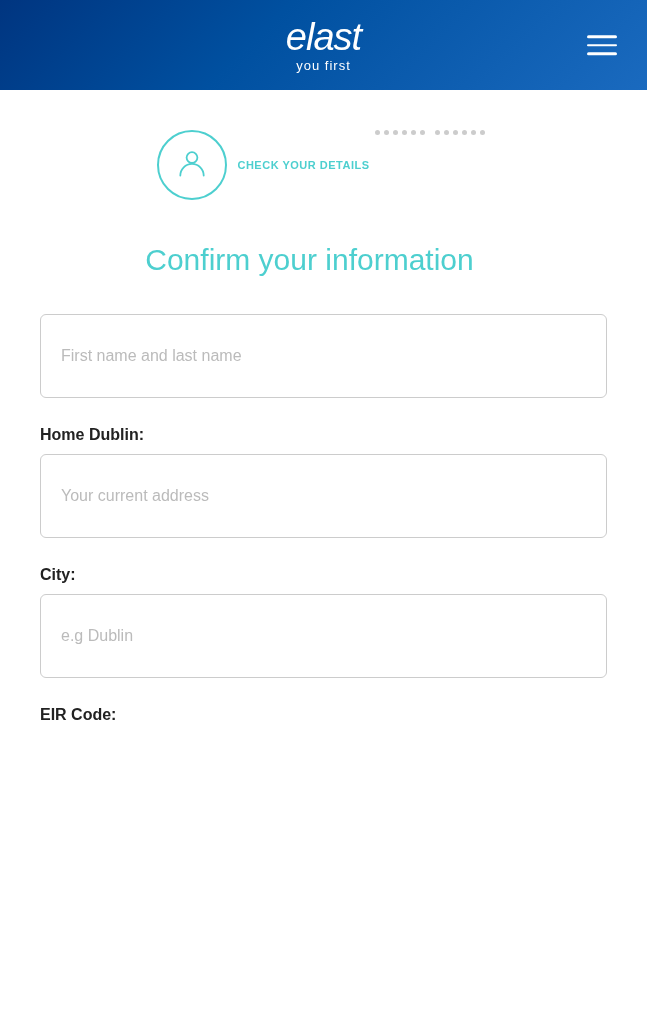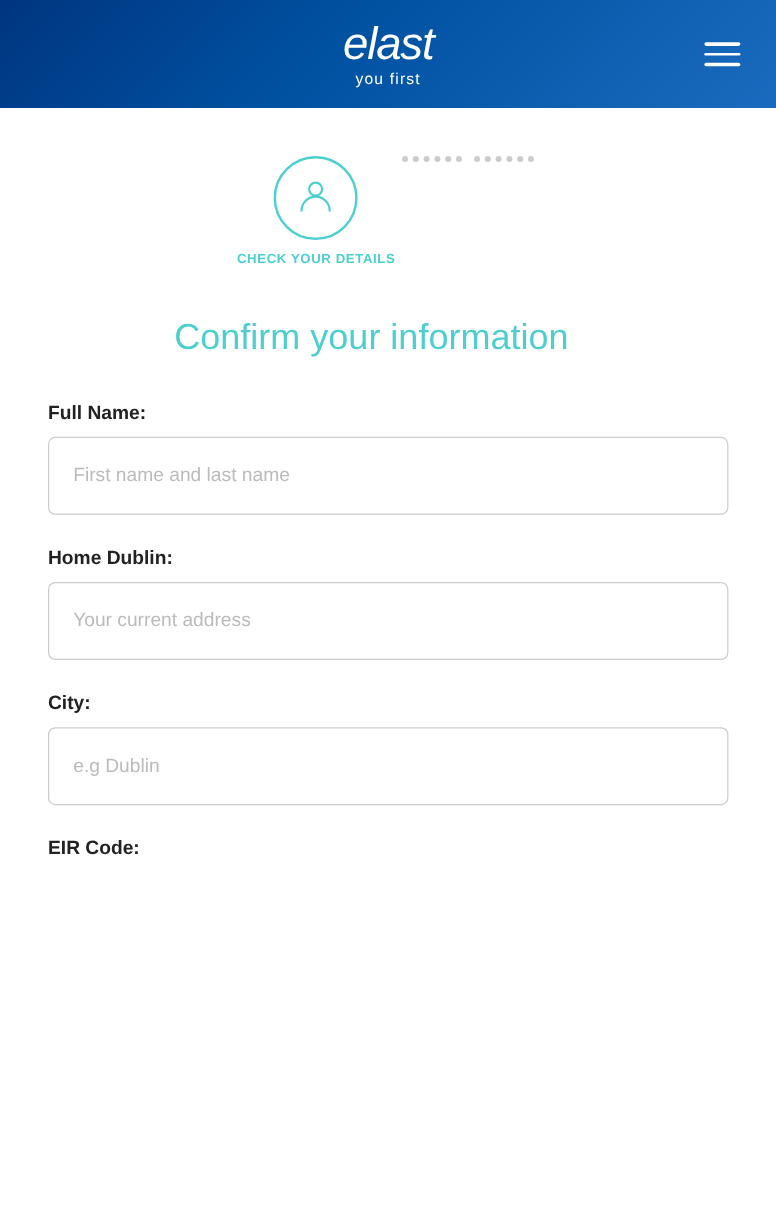--- a/index.html
+++ b/index.html
@@ -82,21 +82,21 @@
     .steps-section {
       padding: 40px 50px 20px 50px;
       display: flex;
       align-items: flex-start;
       justify-content: center;
       gap: 0;
     }
 
     .step {
       display: flex;
-      flex-direction: column;
+      flex-direction: row;
       align-items: center;
       gap: 10px;
     }
 
     .step-circle {
       width: 70px;
       height: 70px;
       border-radius: 50%;
       border: 2px solid #ccc;
       display: flex;
@@ -174,21 +174,21 @@
     .form-label {
       display: block;
       font-size: 16px;
       font-weight: 700;
       color: #222;
       margin-bottom: 10px;
     }
 
     .form-input {
       width: 100%;
-      height: 65px;
+      height: 84px;
       border: 1.5px solid #ccc;
       border-radius: 6px;
       padding: 0 20px;
       font-size: 16px;
       color: #aaa;
       outline: none;
       background: white;
     }
 
     .form-input::placeholder {
@@ -251,21 +251,20 @@
   </div>
 
 
 </div>
 
 <h1 class="page-title">Confirm your information</h1>
 
 <div class="form-section">
 
   <div class="form-group">
-    <label class="form-label">Full Name:</label>
     <input class="form-input" type="text" placeholder="First name and last name" style="">
   </div>
 
   <div class="form-group">
     <label class="form-label">Home Dublin:</label>
     <input class="form-input" type="text" placeholder="Your current address" style="">
   </div>
 
   <div class="form-group">
     <label class="form-label">City:</label>

